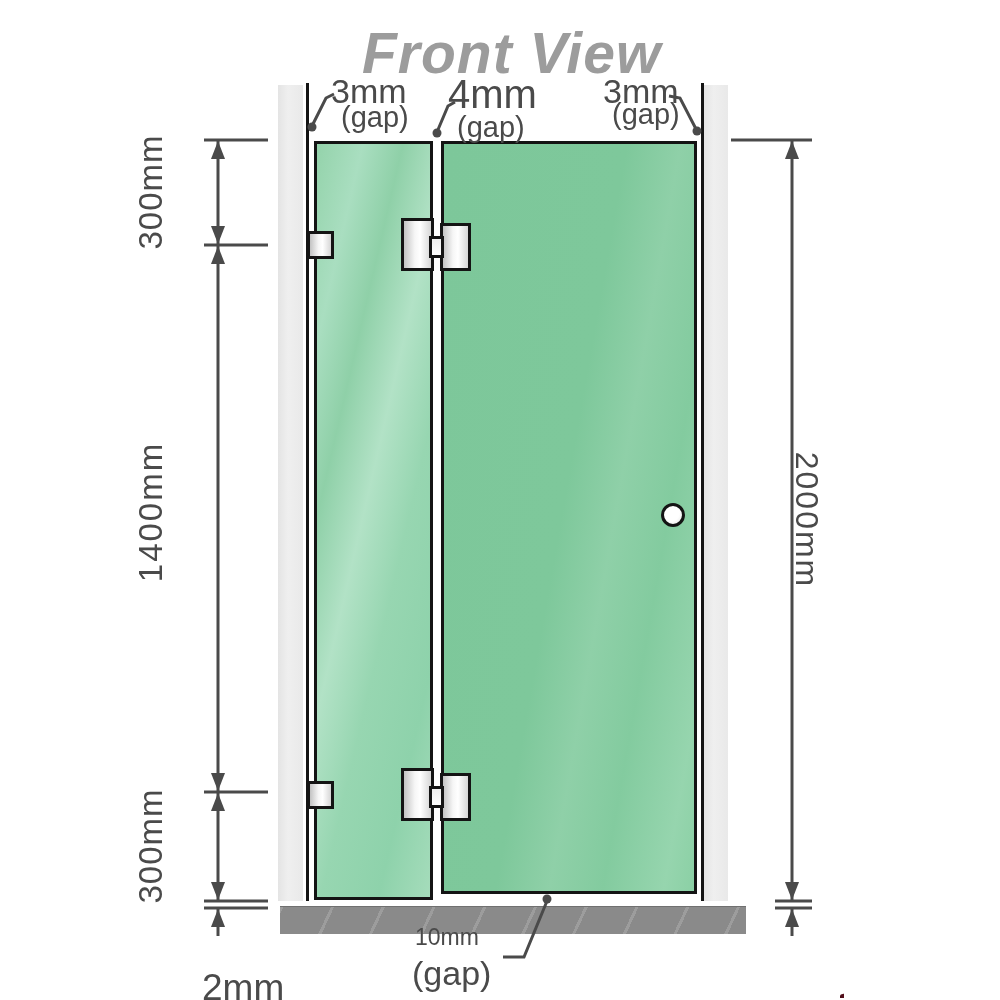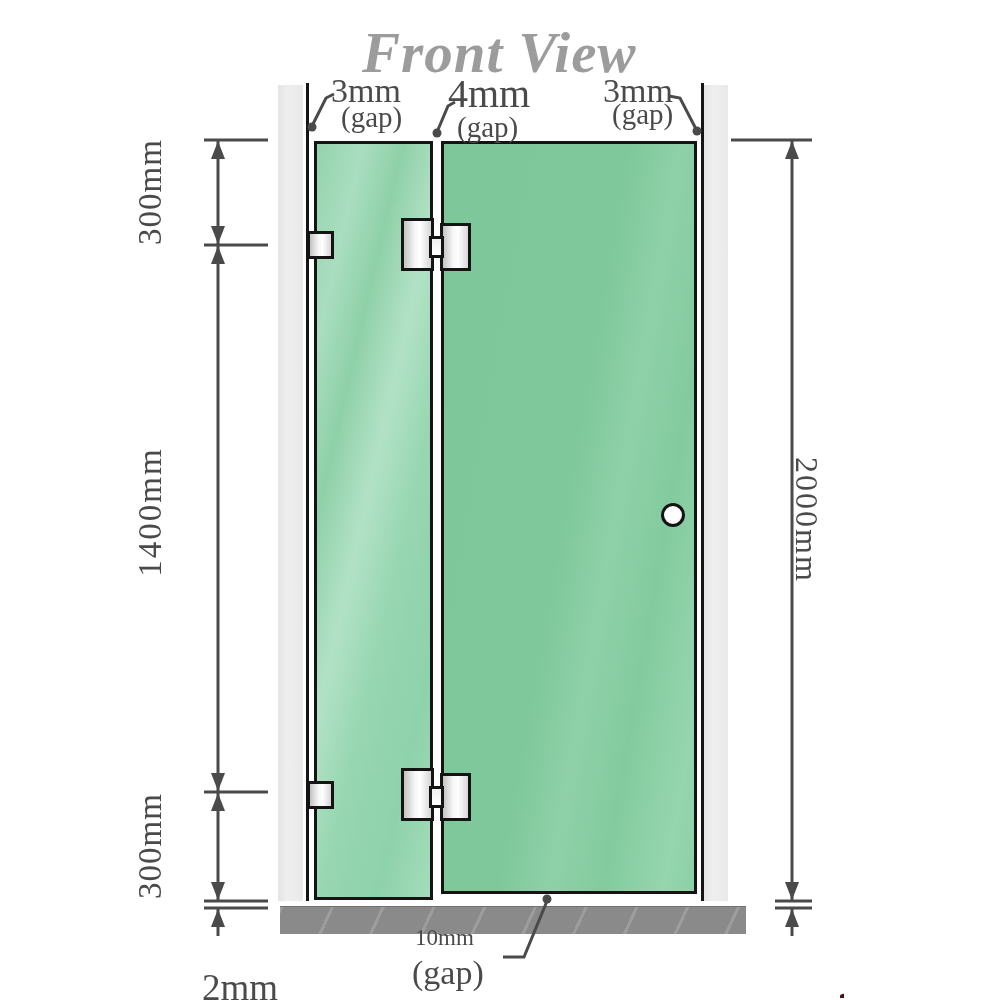--- a/index.html
+++ b/index.html
@@ -1,18 +1,18 @@
 <!DOCTYPE html>
 <html><head>
 <meta charset="utf-8">
 <style>
   html,body{margin:0;padding:0;background:#fff;}
   #canvas{
     position:relative;width:844px;height:1000px;background:#ffffff;
-    overflow:hidden;font-family:Liberation Serif, serif;
+    overflow:hidden;font-family:Liberation Sans, sans-serif;
   }
   .abs{position:absolute;}
   
   #title{
     left:362px;top:20px;font-size:57px;font-weight:bold;font-style:italic;
     color:#9c9c9c;letter-spacing:1px;white-space:nowrap;
   }
   
   .wall{background:linear-gradient(90deg,#e4e4e4,#efefef 40%,#e9e9e9);}
   #wall-left{left:278px;top:85px;width:25px;height:816px;}

